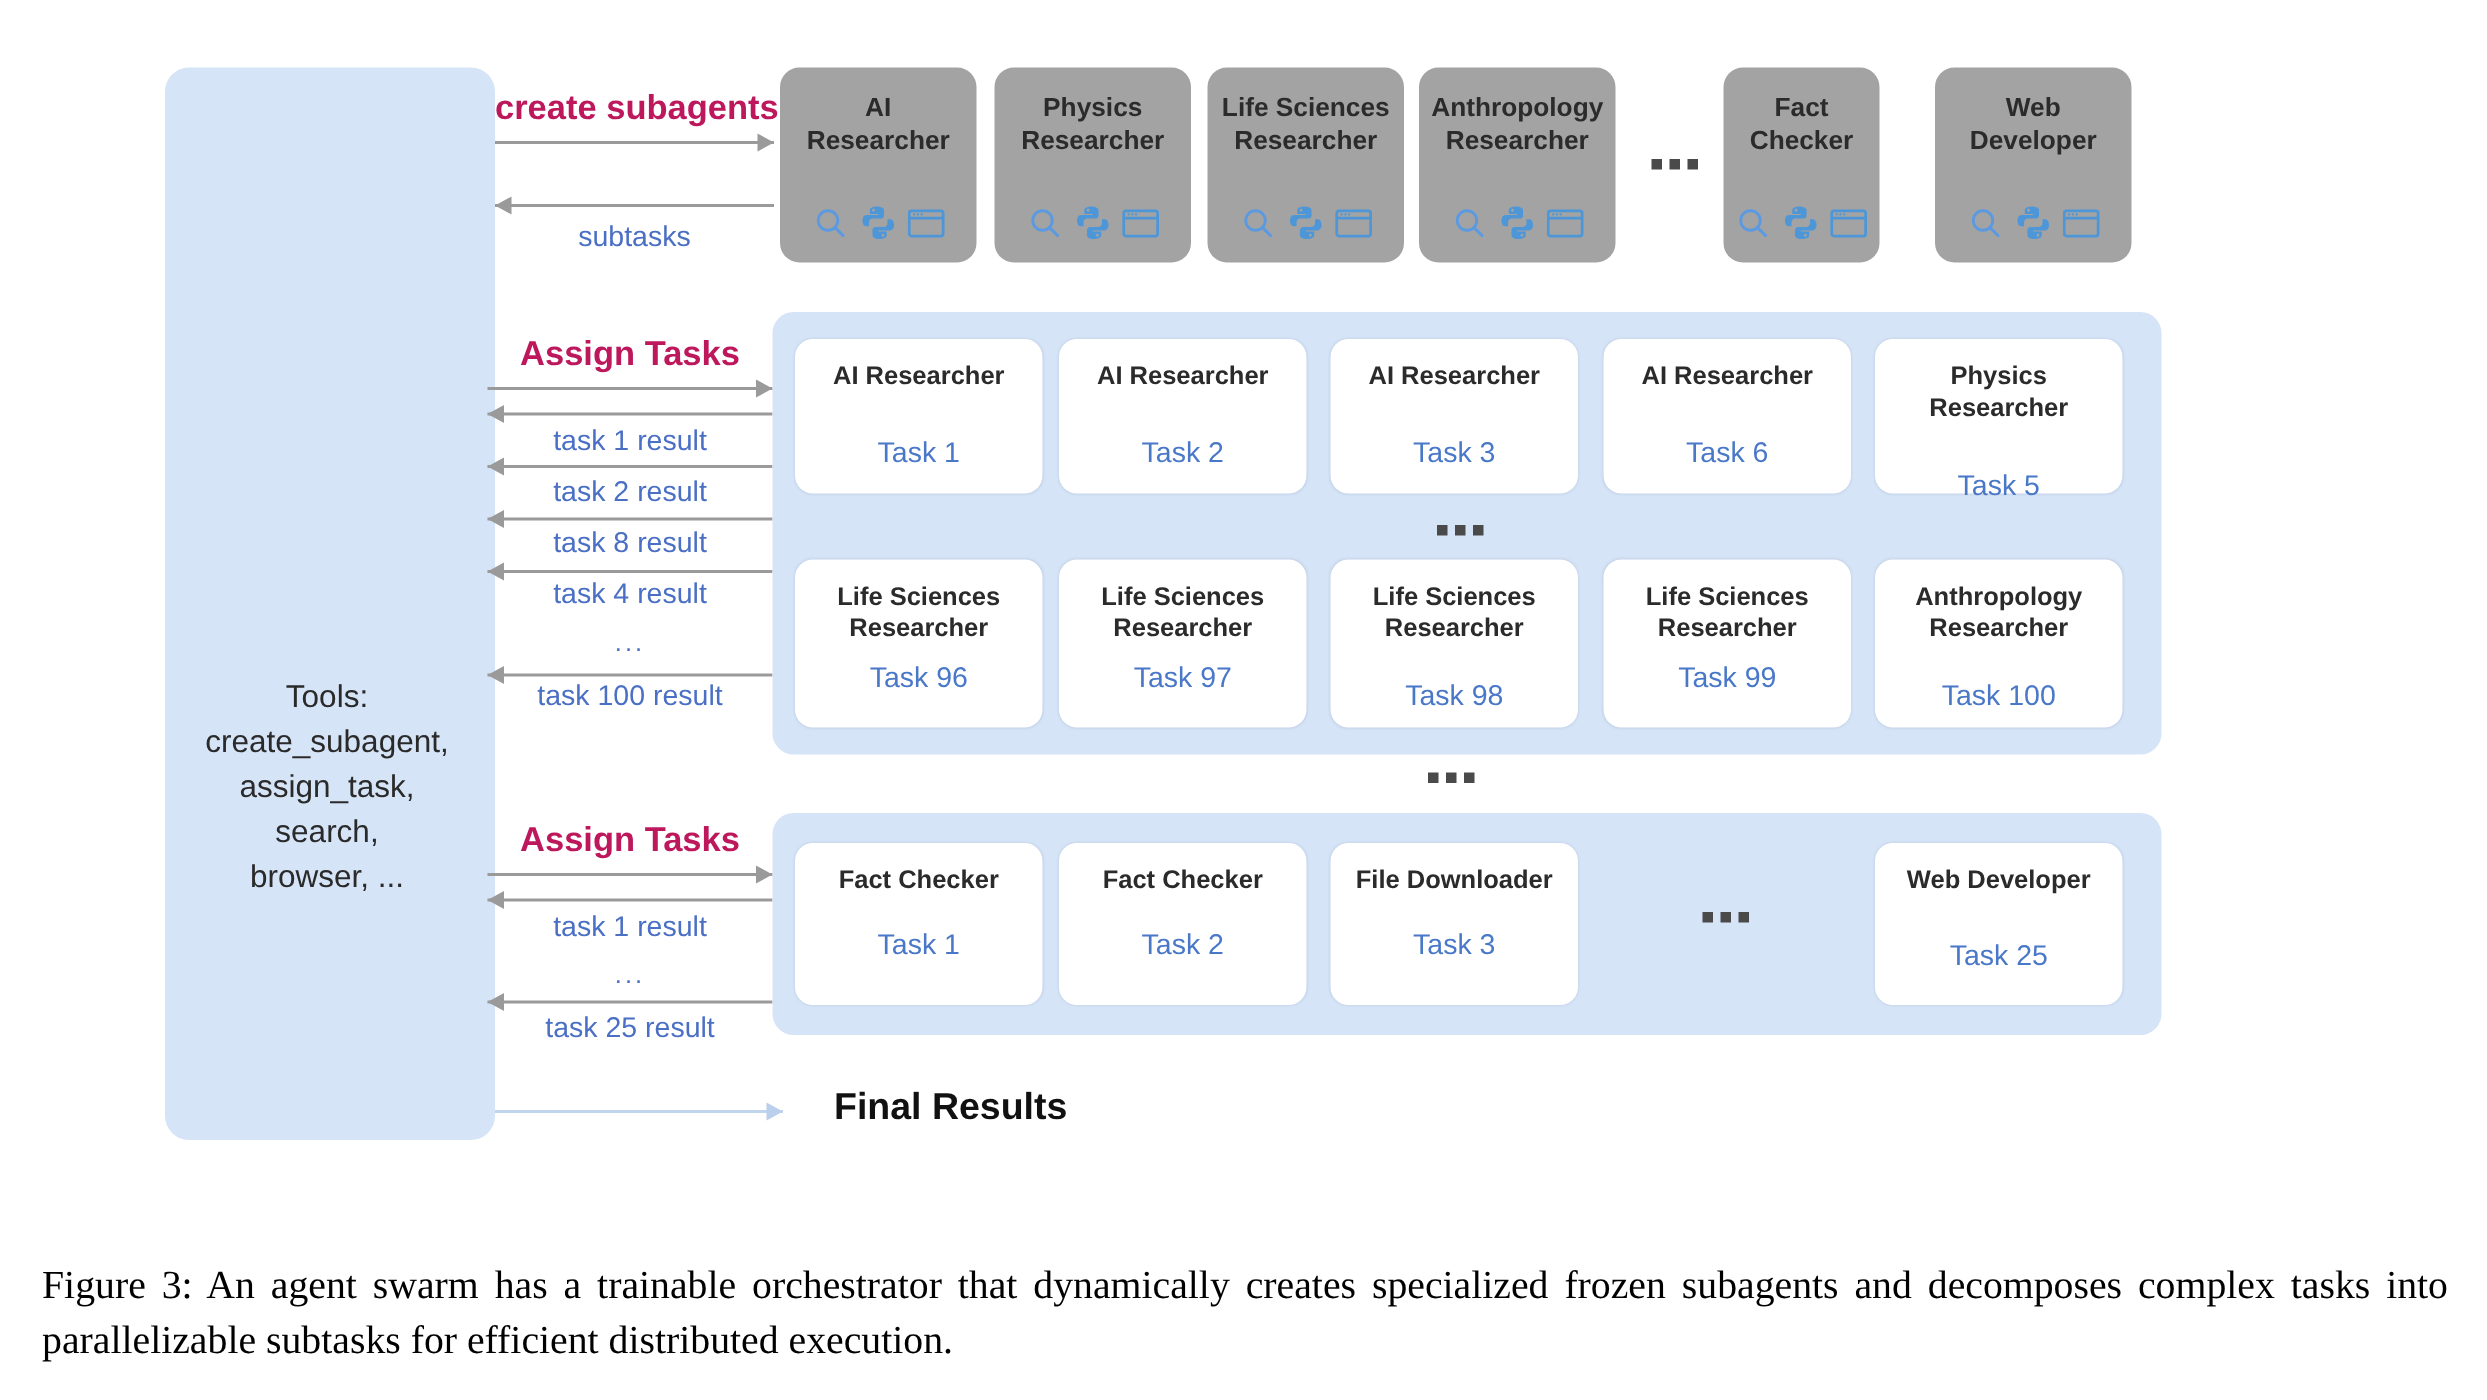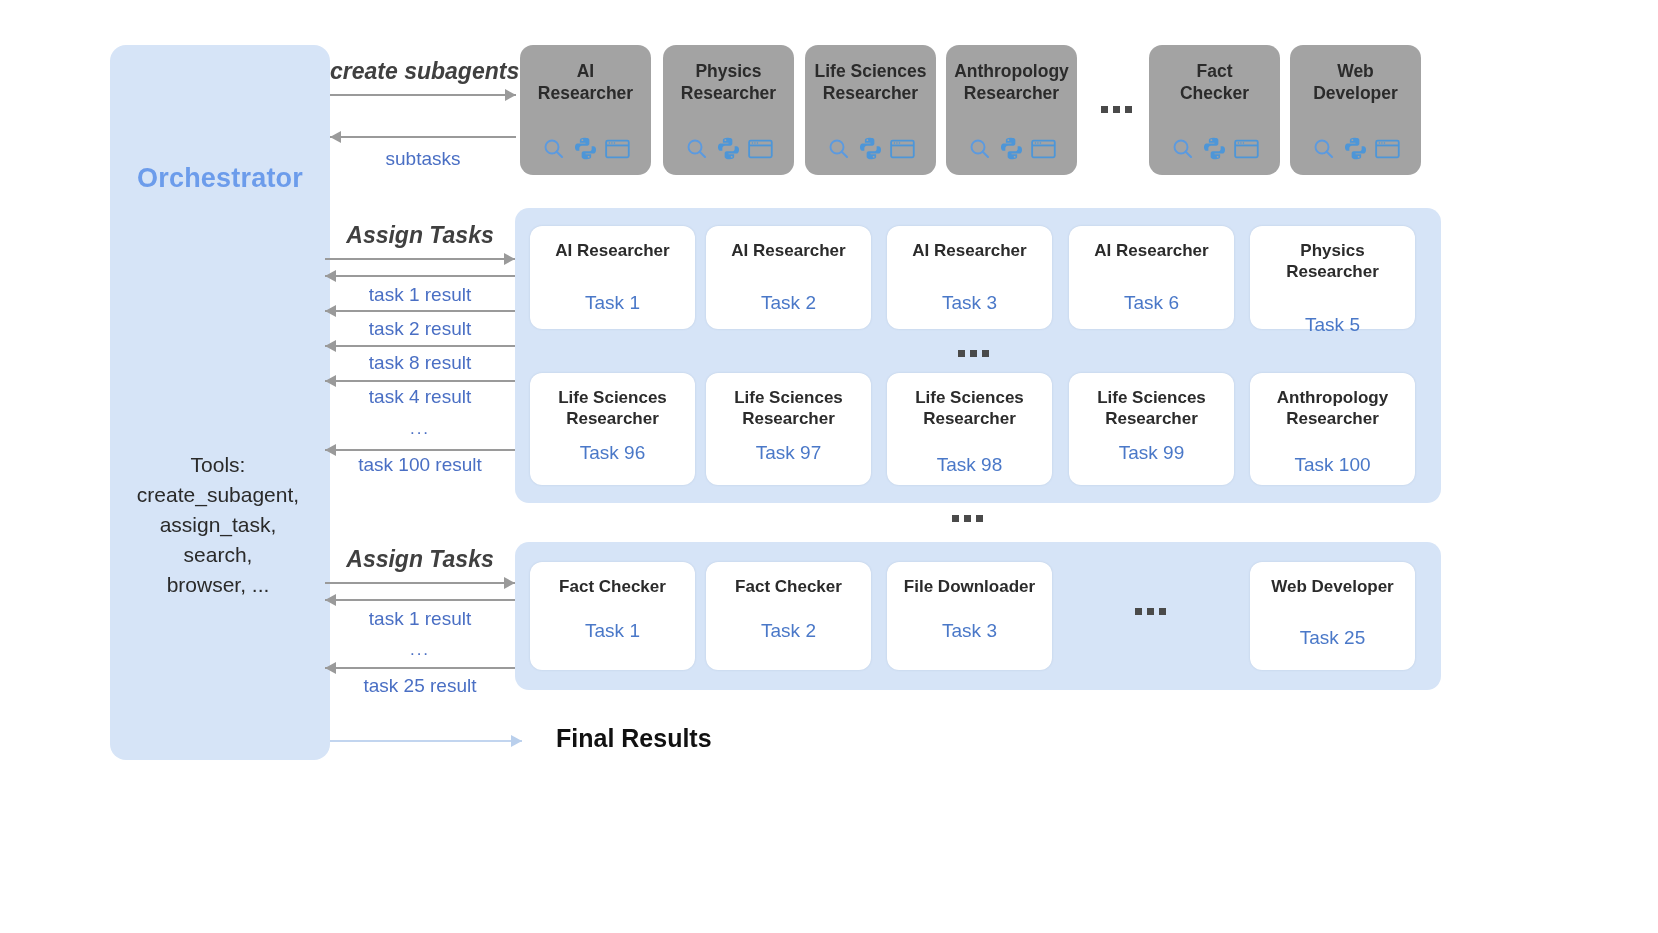--- a/index.html
+++ b/index.html
@@ -41,21 +41,21 @@
   }
   .head-r.light{border-left-color:#b9cfec;}
   
   .head-l{
     position:absolute;top:-5px;left:0;width:0;height:0;
     border-top:6px solid transparent;border-bottom:6px solid transparent;
     border-right:11px solid #9a9a9a;
   }
   .arr-label-dark{
     position:absolute;width:100%;text-align:center;
-    font-size:23px;font-weight:bold;color:#404040;white-space:nowrap;font-style:italic;
+    font-size:23px;font-weight:bold;color:#be185d;white-space:nowrap;
   }
   .arr-label-blue{
     position:absolute;width:100%;text-align:center;
     font-size:19px;color:#4a6fc4;white-space:nowrap;
   }
   .arr-label-blue.small{font-size:17px;letter-spacing:2px;}
 
   
   .subagent{
     position:absolute;background:#a3a3a3;border-radius:13px;
@@ -107,21 +107,20 @@
     font-size:26.5px;line-height:37px;color:#000;
     text-align:justify;
   }
 </style>
 </head>
 <body>
 
 <div id="canvas">
 
   <div class="orchestrator">
-    <div class="orch-title">Orchestrator</div>
     <div class="orch-tools" style="white-space:pre-line;">Tools:
 create_subagent,
 assign_task,
 search,
 browser, ...</div>
   </div>
 
   <div class="arrowgroup" style="left:330px;top:58px;width:186px;">
     <div class="arr-label-dark" style="top:0;">create subagents</div>
     <div class="arrow-row" style="top:36px;">
@@ -246,21 +245,21 @@
         </span>
     </div>
   </div>
 
   <div class="dots" style="left:1101px;top:106px;">
     <i></i>
       <i></i>
       <i></i>
   </div>
 
-  <div class="subagent" style="left:1149px;top:45px;width:131px;height:130px;">
+  <div class="subagent" style="left:1149px;top:45px;width:104px;height:130px;">
     <div class="sub-name" style="white-space:pre-line;">Fact
 Checker</div>
     <div class="sub-icons">
       <span>
           <svg width="24" height="24" viewBox="0 0 24 24">
             <circle cx="10" cy="10" r="6.5" fill="none" stroke="#5b9ae0" stroke-width="1.9"></circle>
             <line x1="14.7" y1="14.7" x2="20" y2="20" stroke="#5b9ae0" stroke-width="2.1" stroke-linecap="round"></line>
           </svg>
         </span>
       <span>
@@ -450,14 +449,15 @@
   </div>
 
   <div class="arrowgroup" style="left:330px;top:740px;width:192px;">
     <div class="arrow-row" style="top:0;">
       <div class="aline light" style="width:192px;"></div>
       <div class="head-r light" style="left:181px;"></div>
     </div>
   </div>
   <div class="final-label" style="left:556px;top:724px;">Final Results</div>
 
+  <div class="caption">Figure 3: An agent swarm has a trainable orchestrator that dynamically creates specialized frozen subagents and decomposes complex tasks into parallelizable subtasks for efficient distributed execution.</div>
 
 </div>
 
 </body></html>

